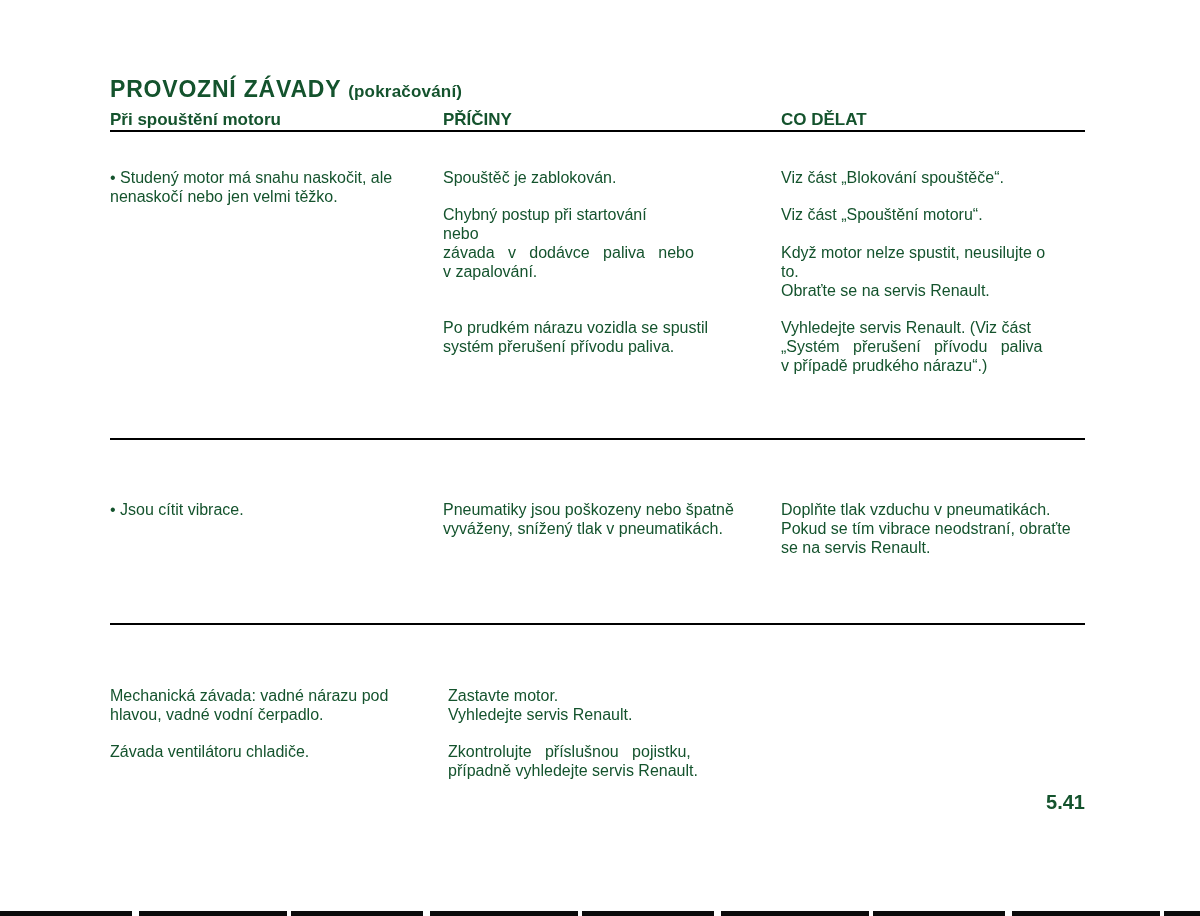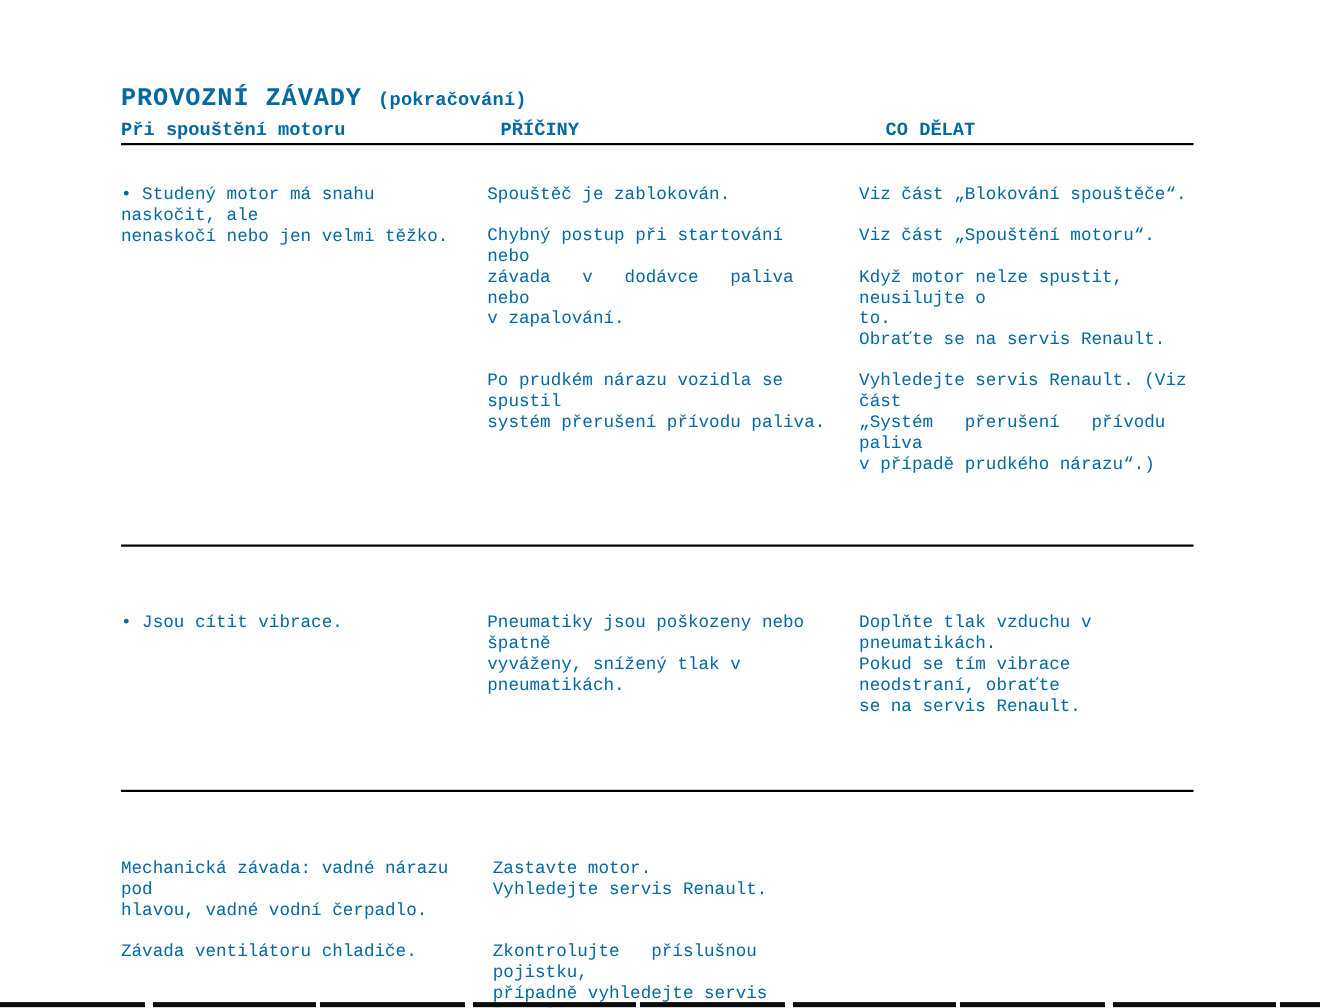--- a/index.html
+++ b/index.html
@@ -6,22 +6,22 @@
     margin: 0;
     padding: 0;
     background: #ffffff;
   }
   .page {
     position: relative;
     width: 1200px;
     height: 916px;
     background: #ffffff;
     overflow: hidden;
-    font-family: Liberation Mono, monospace;
-    color: #0369a1;
+    font-family: Liberation Sans, sans-serif;
+    color: #14532d;
   }
   .content {
     position: absolute;
     left: 110px;
     top: 0;
     width: 975px;
   }
   .title-line {
     margin: 76px 0 0 0;
     font-size: 23px;
@@ -37,21 +37,20 @@
   .grid3 {
     display: grid;
     grid-template-columns: 333px 338px 304px;
     align-items: start;
   }
   .headers {
     margin-top: 5px;
     font-size: 17px;
     font-weight: bold;
     line-height: 20px;
-    gap: 12px;
   }
   .rule {
     border: 0;
     border-top: 2px solid #000000;
     height: 0;
   }
   .rule-header { margin-top: 0; }
   .trow {
     display: grid;
     grid-template-columns: 333px 642px;

